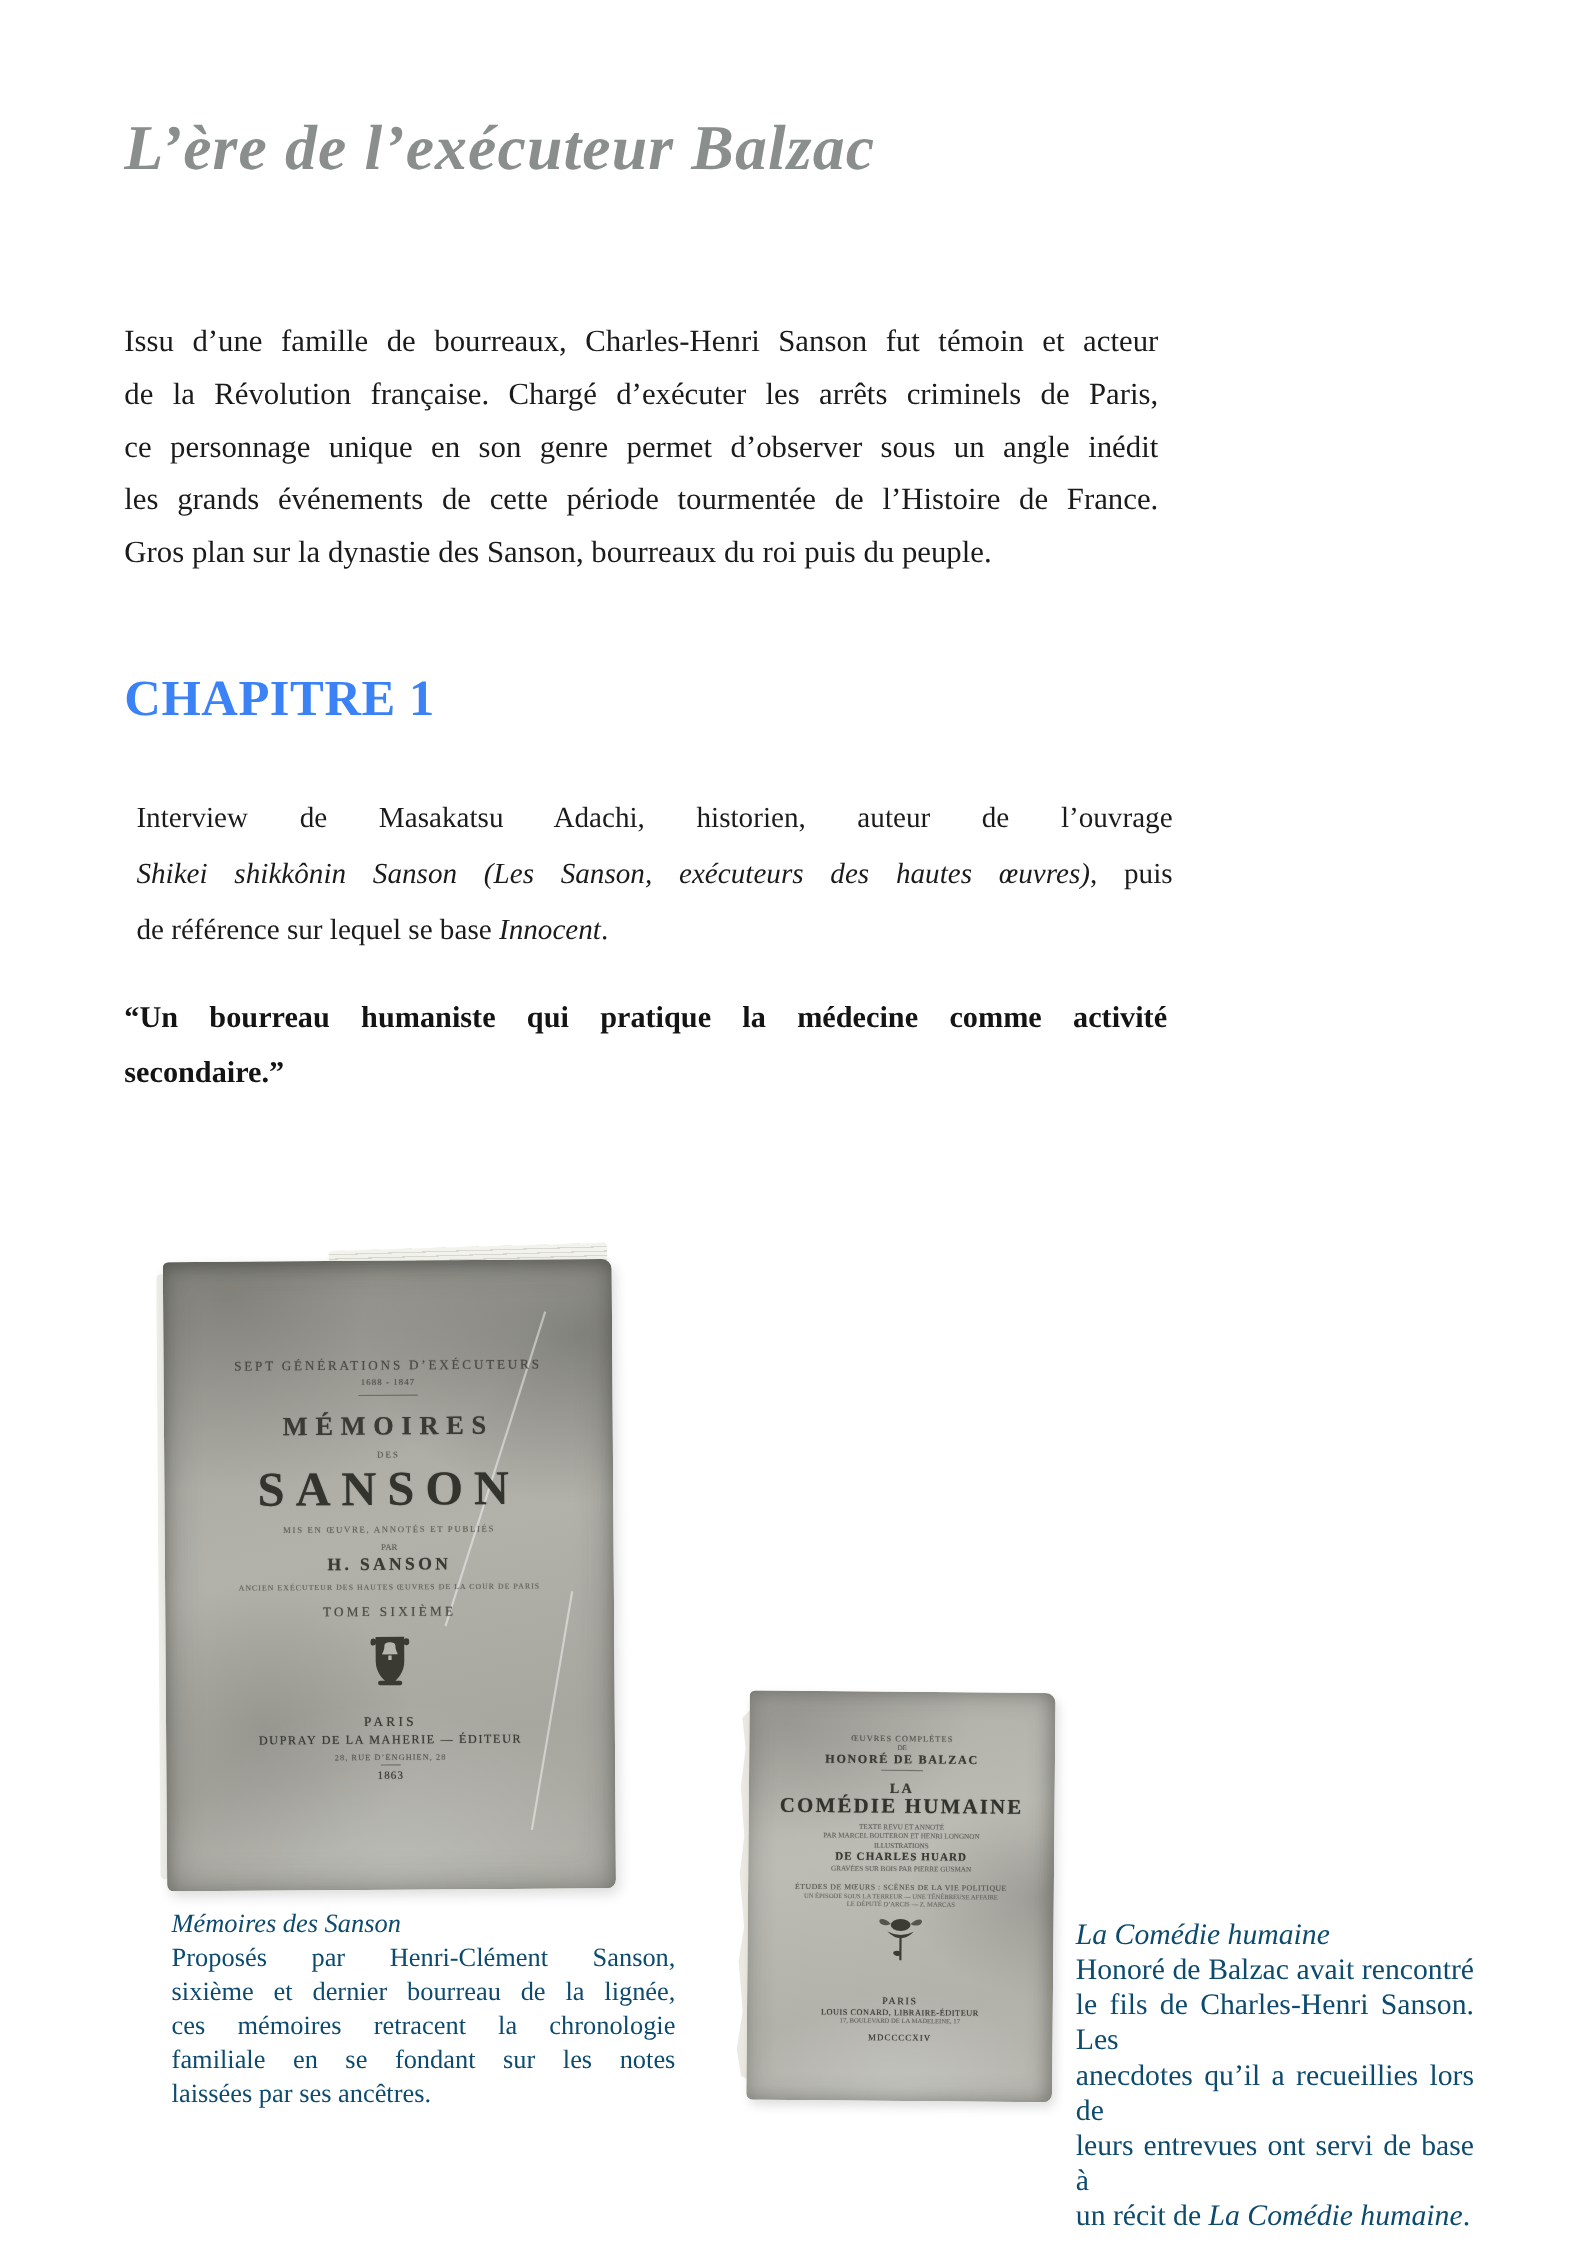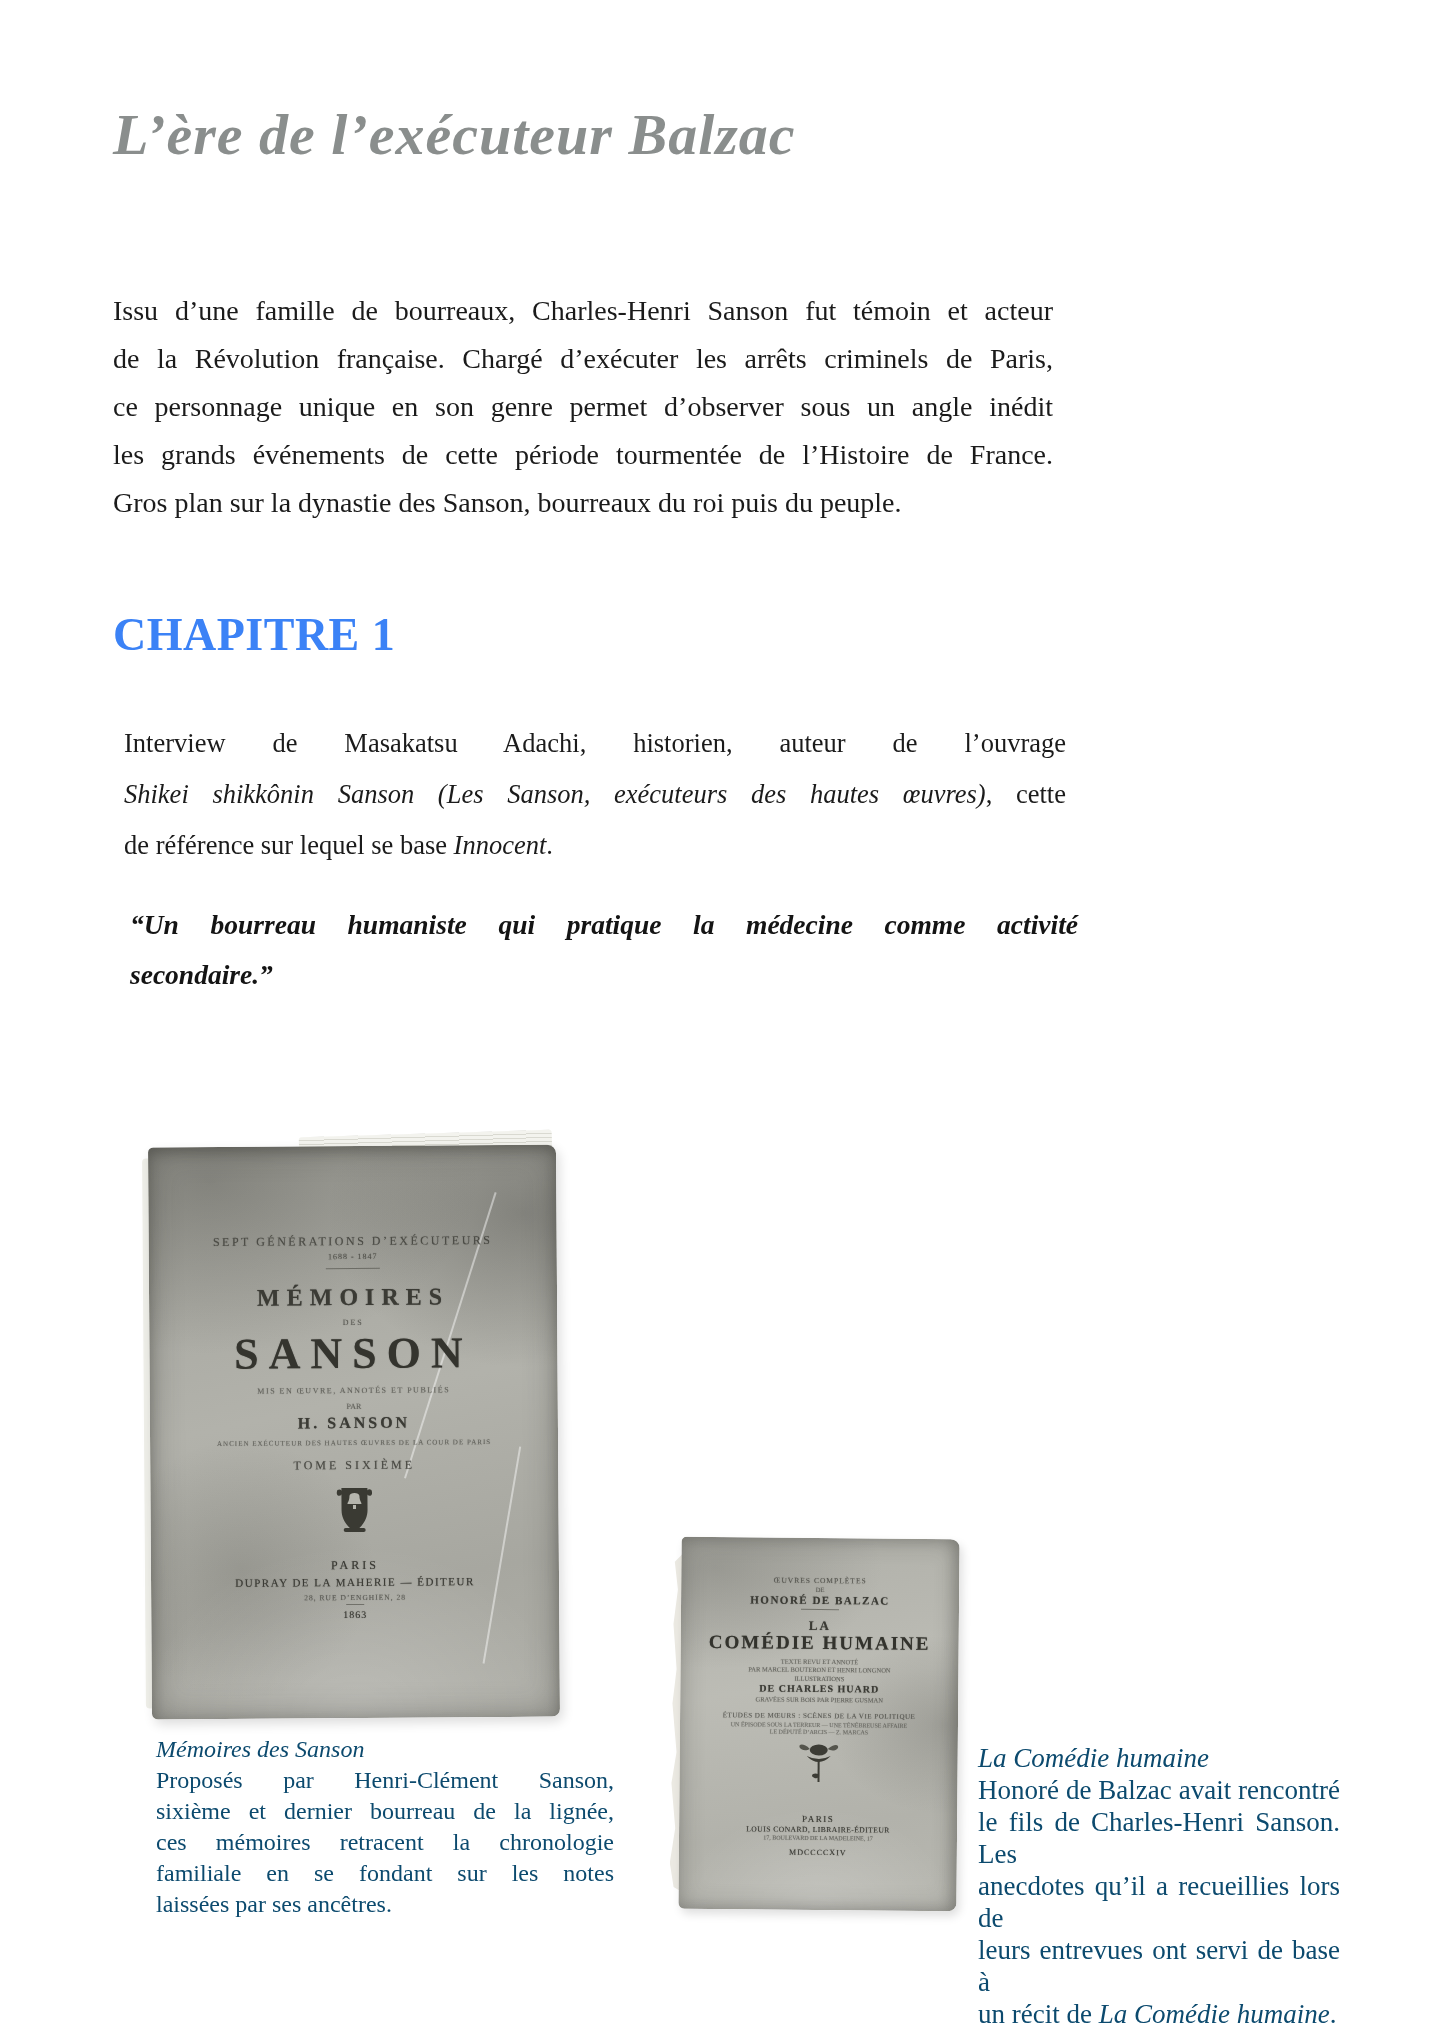--- a/index.html
+++ b/index.html
@@ -18,21 +18,21 @@
   .para{position:absolute;}
   .jlines .line{text-align:justify;text-align-last:justify;}
   .jlines .line.last{text-align-last:left;}
 
   .intro{left:113px;top:287px;width:940px;font-size:28px;line-height:48px;}
   .chapitre{
     position:absolute;left:113px;top:606px;margin:0;
     font-size:46px;font-weight:700;letter-spacing:0.5px;line-height:1.25;color:#3b82f6;
   }
   .interview{left:124px;top:718px;width:942px;font-size:26.5px;line-height:51px;}
-  .quote{left:130px;top:900px;width:948px;font-size:27.5px;line-height:50px;font-style:italic;font-weight:600;color:#141414;}
+  .quote{left:113px;top:900px;width:948px;font-size:27.5px;line-height:50px;font-weight:600;color:#141414;}
 
   
   .book{position:absolute;}
   .book .cover{position:absolute;inset:0;border-radius:5px 9px 8px 6px;}
   .coverline{position:absolute;left:0;width:100%;text-align:center;color:#3b3b35;
     text-shadow:0 0 1px rgba(59,59,53,.65);font-family:"Liberation Serif",serif;}
   .rule{position:absolute;left:50%;transform:translateX(-50%);height:1px;background:#4a4a42;opacity:.6;}
 
   .book-left{left:150px;top:1146px;width:408px;height:572px;transform:rotate(-0.4deg);}
   .book-left .cover{
@@ -129,21 +129,21 @@
       <div class="line">de la Révolution française. Chargé d’exécuter les arrêts criminels de Paris,</div>
       <div class="line">ce personnage unique en son genre permet d’observer sous un angle inédit</div>
       <div class="line">les grands événements de cette période tourmentée de l’Histoire de France.</div>
       <div class="line last">Gros plan sur la dynastie des Sanson, bourreaux du roi puis du peuple.</div>
     </div>
 
   <h2 class="chapitre">CHAPITRE 1</h2>
 
   <div class="para interview jlines">
       <div class="line"><span>Interview de Masakatsu Adachi, historien, auteur de l’ouvrage</span></div>
-      <div class="line"><span class="it">Shikei shikkônin Sanson (Les Sanson, exécuteurs des hautes œuvres)</span><span>, cette</span></div>
+      <div class="line"><span class="it">Shikei shikkônin Sanson (Les Sanson, exécuteurs des hautes œuvres)</span><span>, puis</span></div>
       <div class="line last"><span>de référence sur lequel se base </span><span class="it">Innocent</span><span>.</span></div>
     </div>
 
   <div class="para quote jlines">
       <div class="line">“Un bourreau humaniste qui pratique la médecine comme activité</div>
       <div class="line last">secondaire.”</div>
     </div>
 
   <div class="book book-left">
     <div class="pages-top"></div>

